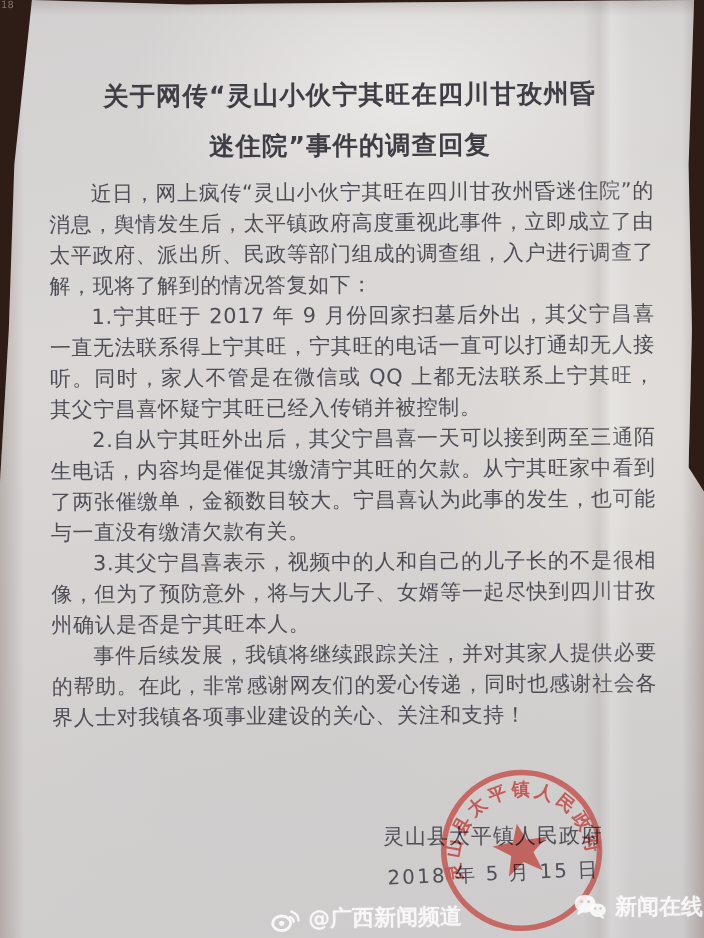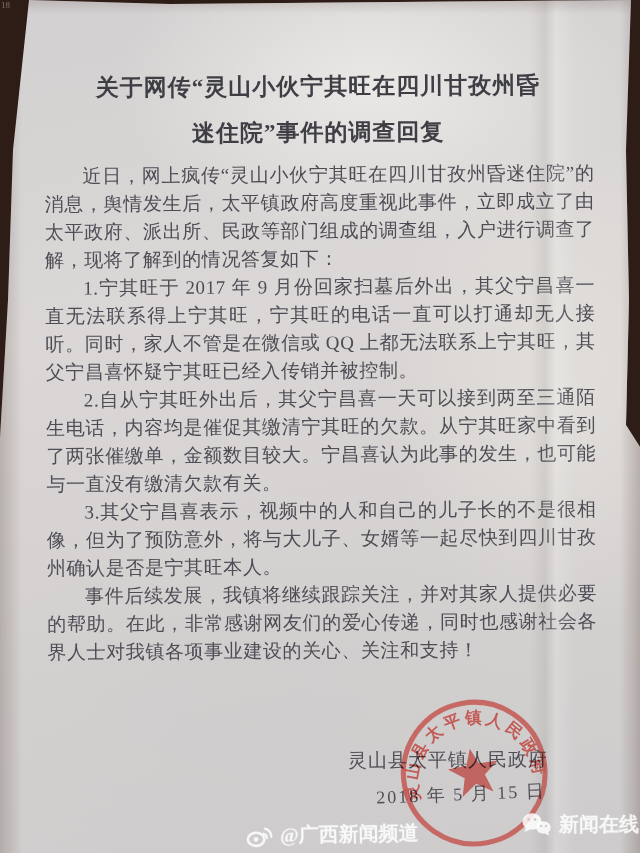--- a/index.html
+++ b/index.html
@@ -2,21 +2,21 @@
 <html><head>
 <meta charset="utf-8">
 <style>
   html,body{margin:0;padding:0;}
   body{
     width:640px;height:853px;overflow:hidden;
     background:#2e1c16;
     font-family:"DejaVu Sans",sans-serif;
     position:relative;
   }
-  .photo{position:absolute;inset:0;width:640px;height:853px;font-family:Liberation Serif, serif;}
+  .photo{position:absolute;inset:0;width:640px;height:853px;}
   
   .paper{
     position:absolute;inset:0;
     clip-path:polygon(29px 0px,170px 4px,631px 0px,626px 150px,629px 300px,626px 425px,640px 447px,640px 853px,0px 853px,0px 438px,8px 300px,13px 150px);
     background:
       radial-gradient(ellipse 420px 260px at 58% 10%, rgba(238,236,233,.85) 0%, rgba(238,236,233,0) 60%),
       radial-gradient(ellipse 300px 420px at 88% 45%, rgba(230,227,222,.7) 0%, rgba(230,227,222,0) 60%),
       radial-gradient(ellipse 500px 300px at 40% 85%, rgba(206,203,204,.6) 0%, rgba(206,203,204,0) 65%),
       linear-gradient(168deg,#d3d0d1 0%,#dad7d6 35%,#d5d2d1 60%,#cecbcc 100%);
   }

